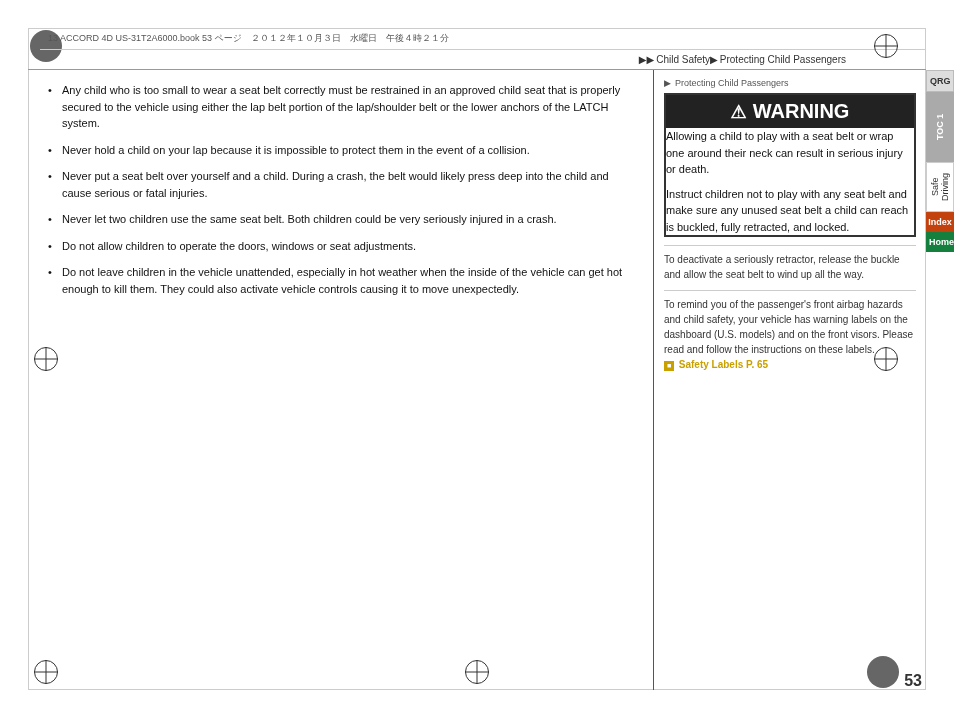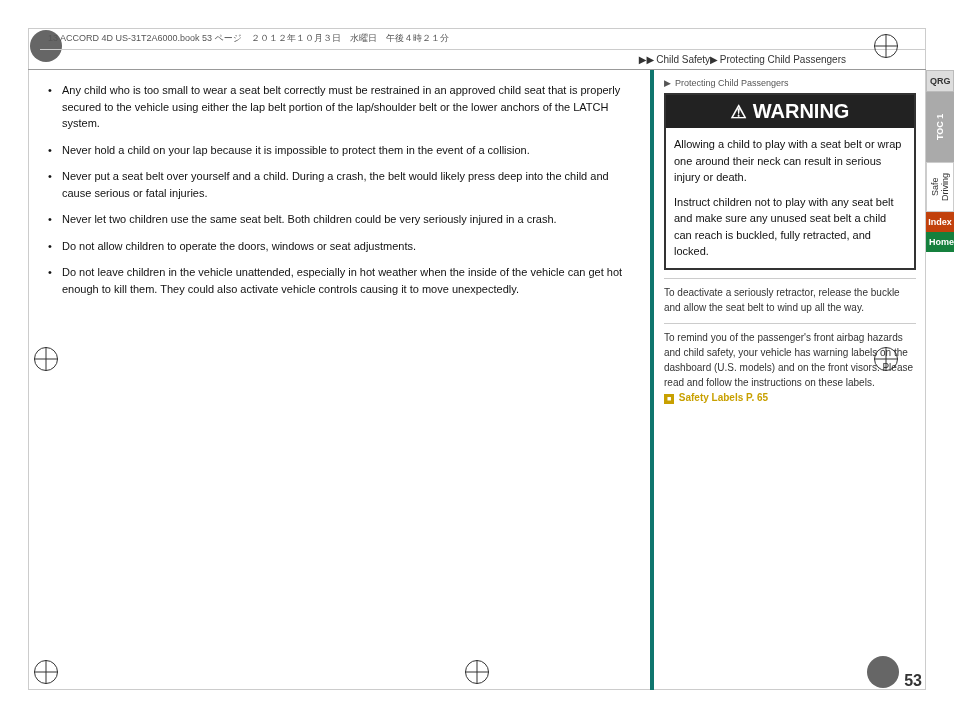--- a/index.html
+++ b/index.html
@@ -66,21 +66,21 @@
       left: 28px;
       right: 28px;
       bottom: 28px;
       display: flex;
     }
 
     
     .left-panel {
       flex: 1;
       padding: 12px 26px 12px 20px;
-      border-right: 4px solid #0f766e;
+      border-right: 1px solid #0f766e;
     }
 
     .bullet-list {
       list-style: none;
       padding: 0;
     }
 
     .bullet-list li {
       padding-left: 14px;
       margin-bottom: 10px;
@@ -136,21 +136,20 @@
       font-weight: bold;
       justify-content: center;
     }
 
     .warning-triangle {
       color: #fff;
       font-size: 18px;
     }
 
     .warning-body {
-      padding: 8px;
       font-size: 11px;
       line-height: 1.5;
       color: #111;
     }
 
     .warning-body p {
       margin-bottom: 8px;
     }
 
     .warning-body p:last-child {

